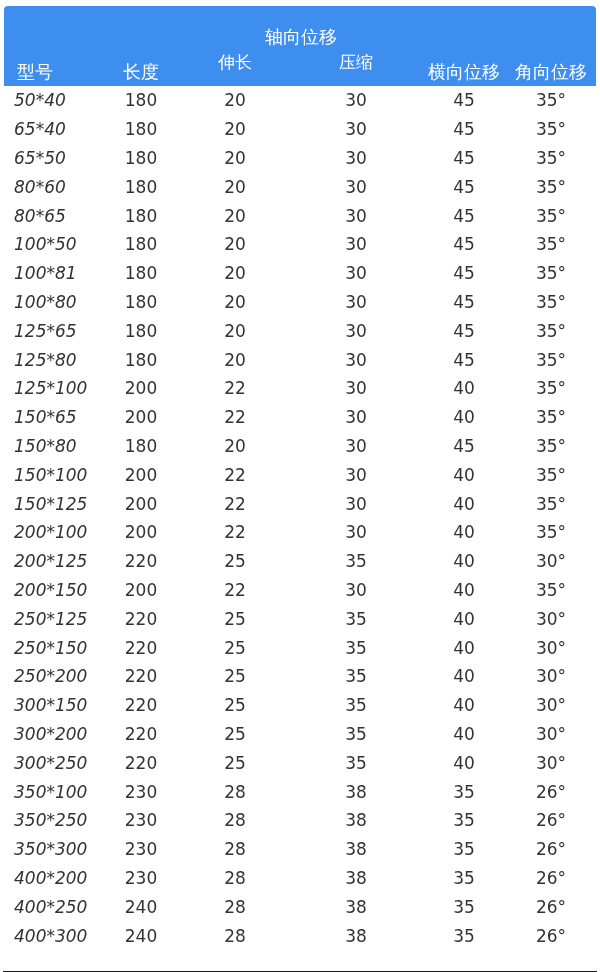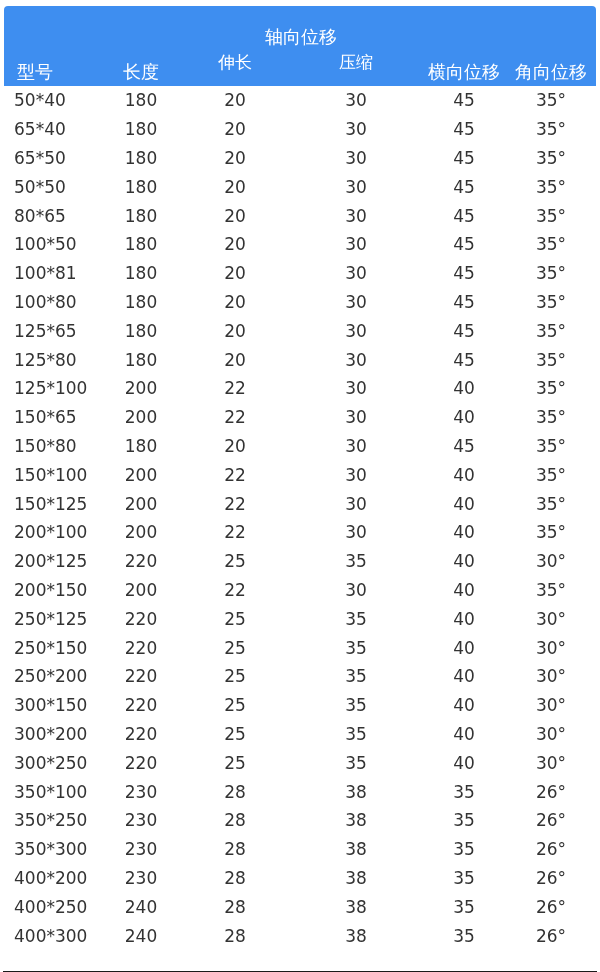--- a/index.html
+++ b/index.html
@@ -48,20 +48,21 @@
     height: 28.8px;
     padding: 0;
     font-size: 17px;
     color: var(--body-text);
     text-align: center;
     white-space: nowrap;
   }
   tbody td:first-child {
     text-align: left;
     padding-left: 10px;
+    font-style: italic;
   }
   .bottom-bar {
     position: absolute;
     left: 3px; right: 3px; bottom: 0;
     height: 7px;
     background: var(--footer-bar);
     border-radius: 0 0 2px 2px;
   }
 </style>
 </head>
@@ -109,21 +110,21 @@
         </tr>
         <tr>
           <td>65*50</td>
           <td>180</td>
           <td>20</td>
           <td>30</td>
           <td>45</td>
           <td>35°</td>
         </tr>
         <tr>
-          <td>50*50</td>
+          <td>80*60</td>
           <td>180</td>
           <td>20</td>
           <td>30</td>
           <td>45</td>
           <td>35°</td>
         </tr>
         <tr>
           <td>80*65</td>
           <td>180</td>
           <td>20</td>

